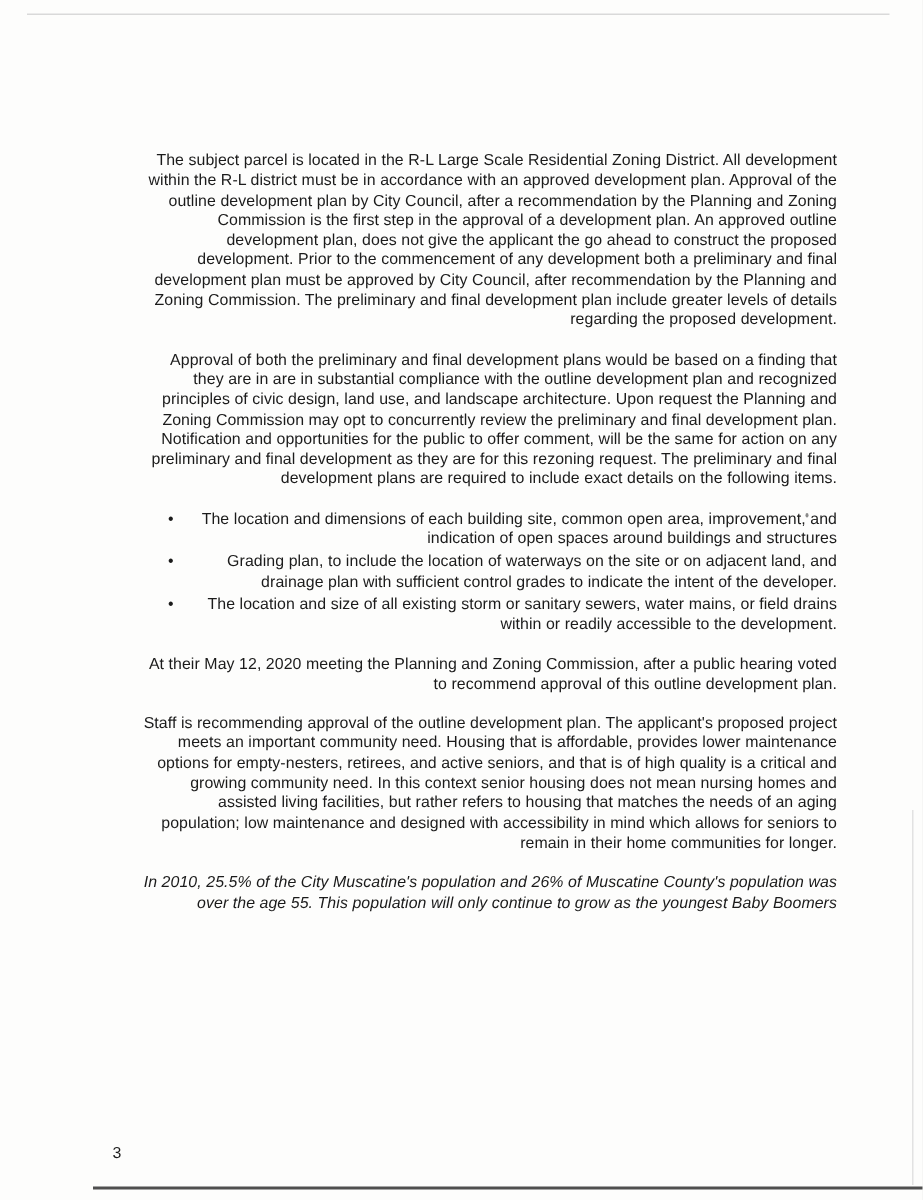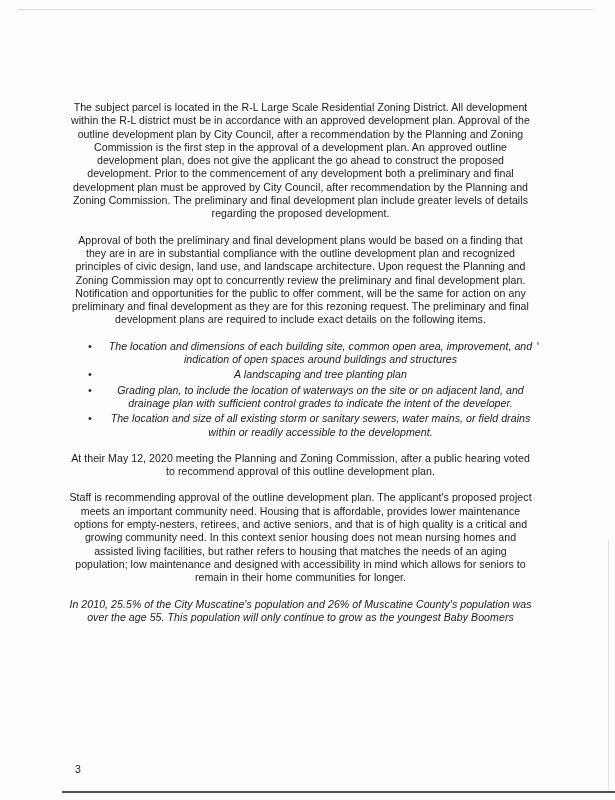--- a/index.html
+++ b/index.html
@@ -49,44 +49,43 @@
     position: absolute;
     left: 537px;
     top: 342px;
     width: 2px;
     height: 3px;
     background: #8a8a8a;
     border-radius: 50%;
   }
   .content {
     position: absolute;
-    left: 67px;
+    left: 91px;
     top: 101px;
     width: 467px;
     font-size: 10.6px;
     line-height: 13.3px;
-    text-align: center;
+    text-align: right;
     letter-spacing: 0.05px;
   }
   .content p {
     margin: 0 0 13px 0;
   }
   .content p:last-child {
     margin-bottom: 0;
     font-style: italic;
   }
   ul.bullets {
     list-style: none;
     margin: 0 0 13px 0;
     padding: 0 0 0 40px;
   }
   ul.bullets li {
     position: relative;
     margin: 0 0 2px 0;
-    font-style: italic;
   }
   ul.bullets li::before {
     content: "\2022";
     position: absolute;
     left: -19px;
     top: 0;
   }
   .page-number {
     position: absolute;
     left: 75px;
@@ -101,21 +100,20 @@
 <div class="page">
 
   <div class="artifact-top-line"></div>
 
   <div class="content">
     <p>The subject parcel is located in the R-L Large Scale Residential Zoning District. All development within the R-L district must be in accordance with an approved development plan.  Approval of the outline development plan by City Council, after a recommendation by the Planning and Zoning Commission is the first step in the approval of a development plan.  An approved outline development plan, does not give the applicant the go ahead to construct the proposed development.  Prior to the commencement of any development both a preliminary and final development plan must be approved by City Council, after recommendation by the Planning and Zoning Commission.  The preliminary and final development plan include greater levels of details regarding the proposed development.</p>
     <p>Approval of both the preliminary and final development plans would be based on a finding that they are in are in substantial compliance with the outline development plan and recognized principles of civic design, land use, and landscape architecture.  Upon request the Planning and Zoning Commission may opt to concurrently review the preliminary and final development plan.  Notification and opportunities for the public to offer comment, will be the same for action on any preliminary and final development as they are for this rezoning request.  The preliminary and final development plans are required to include exact details on the following items.</p>
 
     <ul class="bullets">
       <li>The location and dimensions of each building site, common open area, improvement, and indication of open spaces around buildings and structures</li>
-      <li>A landscaping and tree planting plan</li>
       <li>Grading plan, to include the location of waterways on the site or on adjacent land, and drainage plan with sufficient control grades to indicate the intent of the developer.</li>
       <li>The location and size of all existing storm or sanitary sewers, water mains, or field drains within or readily accessible to the development.</li>
     </ul>
 
     <p>At their May 12, 2020 meeting the Planning and Zoning Commission, after a public hearing voted to recommend approval of this outline development plan.</p>
     <p>Staff is recommending approval of the outline development plan.  The applicant's proposed project meets an important community need. Housing that is affordable, provides lower maintenance options for empty-nesters, retirees, and active seniors, and that is of high quality is a critical and growing community need. In this context senior housing does not mean nursing homes and assisted living facilities, but rather refers to housing that matches the needs of an aging population; low maintenance and designed with accessibility in mind which allows for seniors to remain in their home communities for longer.</p>
     <p>In 2010, 25.5% of the City Muscatine's population and 26% of Muscatine County's population was over the age 55.  This population will only continue to grow as the youngest Baby Boomers</p>
   </div>
 
   <div class="artifact-dot"></div>

